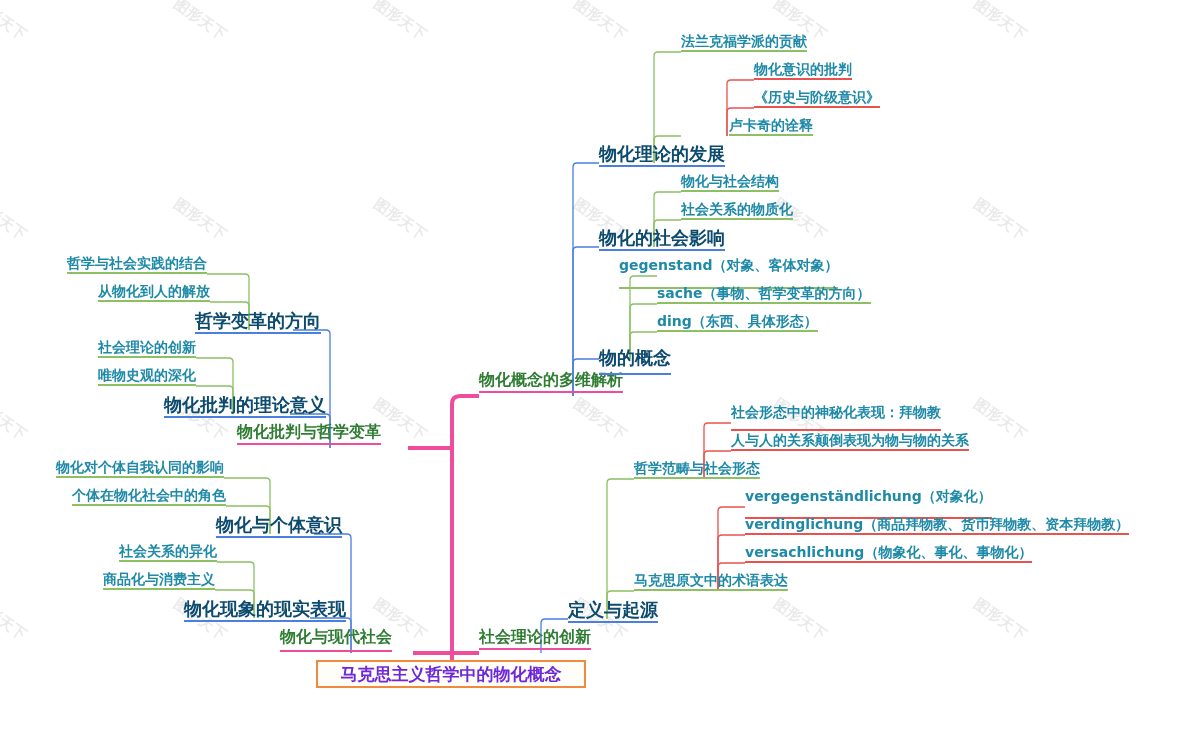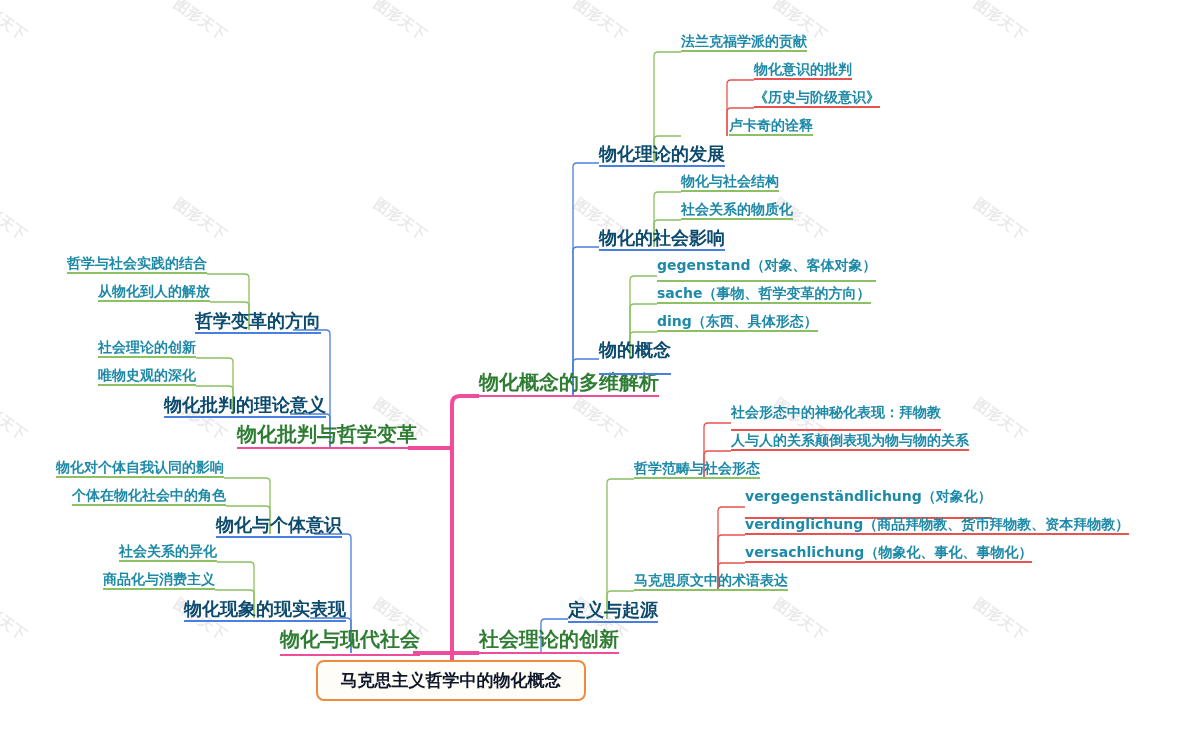--- a/index.html
+++ b/index.html
@@ -1,24 +1,24 @@
 <!DOCTYPE html>
 <html><head>
 <meta charset="utf-8">
 <style>
   html, body { margin: 0; padding: 0; background: #ffffff; }
   body { width: 1200px; height: 734px; position: relative; overflow: hidden; font-family: "DejaVu Sans", "Liberation Sans", sans-serif; }
   #canvas { position: absolute; left: 0; top: 0; width: 1200px; height: 734px; }
   svg.lines { position: absolute; left: 0; top: 0; width: 1200px; height: 734px; pointer-events: none; }
   .wm { position: absolute; color: #eaeaea; font-size: 15px; font-weight: bold; transform: rotate(35deg); white-space: nowrap; user-select: none; }
   .node { position: absolute; white-space: nowrap; cursor: pointer; line-height: 1; font-weight: bold; }
-  .l1 { font-size: 20px; color: #2e7d32; }
+  .l1 { font-size: 16px; color: #2e7d32; }
   .l2 { font-size: 18px; color: #0c4a6e; }
   .l3 { font-size: 14px; color: #1e8aa8; }
-  .root { position: absolute; left: 316px; top: 660px; width: 270px; height: 41px; border: 2px solid #ef8a3f; border-radius: 8px; background: #fffdf8; color: #0f172a; font-weight: bold; font-size: 17px; display: flex; align-items: center; justify-content: center; box-sizing: border-box; cursor: pointer; }
+  .root { position: absolute; left: 316px; top: 660px; width: 270px; height: 28px; border: 2px solid #ef8a3f; border-radius: 0; background: #fffdf8; color: #6d28d9; font-weight: bold; font-size: 17px; display: flex; align-items: center; justify-content: center; box-sizing: border-box; cursor: pointer; }
 </style>
 </head>
 <body>
 
 <div id="canvas">
   <div id="watermarks">
       <div class="wm" style="left: -30px; top: 10px;">图形天下</div>
       <div class="wm" style="left: 170px; top: 10px;">图形天下</div>
       <div class="wm" style="left: 370px; top: 10px;">图形天下</div>
       <div class="wm" style="left: 570px; top: 10px;">图形天下</div>
@@ -84,22 +84,22 @@
   <div id="nodes">
       <div class="node l1" style="left: 479px; top: 372px; padding-bottom: 3px; border-bottom: 2px solid rgb(239, 76, 155);">物化概念的多维解析</div>
       <div class="node l2" style="left: 599px; top: 145px; padding-bottom: 2px; border-bottom: 2px solid rgb(74, 127, 224);">物化理论的发展</div>
       <div class="node l3" style="left: 681px; top: 34px; padding-bottom: 2px; border-bottom: 2px solid rgb(140, 192, 99);">法兰克福学派的贡献</div>
       <div class="node l3" style="left: 681px; top: 118px; padding-bottom: 2px; border-bottom: 2px solid rgb(140, 192, 99); margin-left: 48px;">卢卡奇的诠释</div>
       <div class="node l3" style="left: 754px; top: 62px; padding-bottom: 2px; border-bottom: 2px solid rgb(232, 82, 79);">物化意识的批判</div>
       <div class="node l3" style="left: 754px; top: 90px; padding-bottom: 2px; border-bottom: 2px solid rgb(232, 82, 79);">《历史与阶级意识》</div>
       <div class="node l2" style="left: 599px; top: 229px; padding-bottom: 2px; border-bottom: 2px solid rgb(74, 127, 224);">物化的社会影响</div>
       <div class="node l3" style="left: 681px; top: 174px; padding-bottom: 2px; border-bottom: 2px solid rgb(140, 192, 99);">物化与社会结构</div>
       <div class="node l3" style="left: 681px; top: 202px; padding-bottom: 2px; border-bottom: 2px solid rgb(140, 192, 99);">社会关系的物质化</div>
-      <div class="node l2" style="left: 599px; top: 341px; padding-bottom: 14px; border-bottom: 2px solid rgb(74, 127, 224);">物的概念</div>
-      <div class="node l3" style="left: 657px; top: 258px; padding-bottom: 8px; border-bottom: 2px solid rgb(140, 192, 99); text-align: right;">gegenstand（对象、客体对象）</div>
+      <div class="node l2" style="left: 599px; top: 349px; padding-bottom: 6px; border-bottom: 2px solid rgb(74, 127, 224);">物的概念</div>
+      <div class="node l3" style="left: 619px; top: 258px; padding-bottom: 15px; border-bottom: 2px solid rgb(140, 192, 99); text-align: right;">gegenstand（对象、客体对象）</div>
       <div class="node l3" style="left: 657px; top: 286px; padding-bottom: 2px; border-bottom: 2px solid rgb(140, 192, 99);">sache（事物、哲学变革的方向）</div>
       <div class="node l3" style="left: 657px; top: 314px; padding-bottom: 2px; border-bottom: 2px solid rgb(140, 192, 99);">ding（东西、具体形态）</div>
       <div class="node l1" style="left: 237px; top: 424px; padding-bottom: 3px; border-bottom: 2px solid rgb(239, 76, 155);">物化批判与哲学变革</div>
       <div class="node l2" style="left: 195px; top: 312px; padding-bottom: 2px; border-bottom: 2px solid rgb(74, 127, 224);">哲学变革的方向</div>
       <div class="node l3" style="left: 67px; top: 256px; padding-bottom: 2px; border-bottom: 2px solid rgb(140, 192, 99);">哲学与社会实践的结合</div>
       <div class="node l3" style="left: 98px; top: 284px; padding-bottom: 2px; border-bottom: 2px solid rgb(140, 192, 99);">从物化到人的解放</div>
       <div class="node l2" style="left: 164px; top: 396px; padding-bottom: 2px; border-bottom: 2px solid rgb(74, 127, 224);">物化批判的理论意义</div>
       <div class="node l3" style="left: 98px; top: 340px; padding-bottom: 2px; border-bottom: 2px solid rgb(140, 192, 99);">社会理论的创新</div>
       <div class="node l3" style="left: 98px; top: 368px; padding-bottom: 2px; border-bottom: 2px solid rgb(140, 192, 99);">唯物史观的深化</div>
       <div class="node l1" style="left: 280px; top: 629px; padding-bottom: 5px; border-bottom: 2px solid rgb(239, 76, 155);">物化与现代社会</div>

